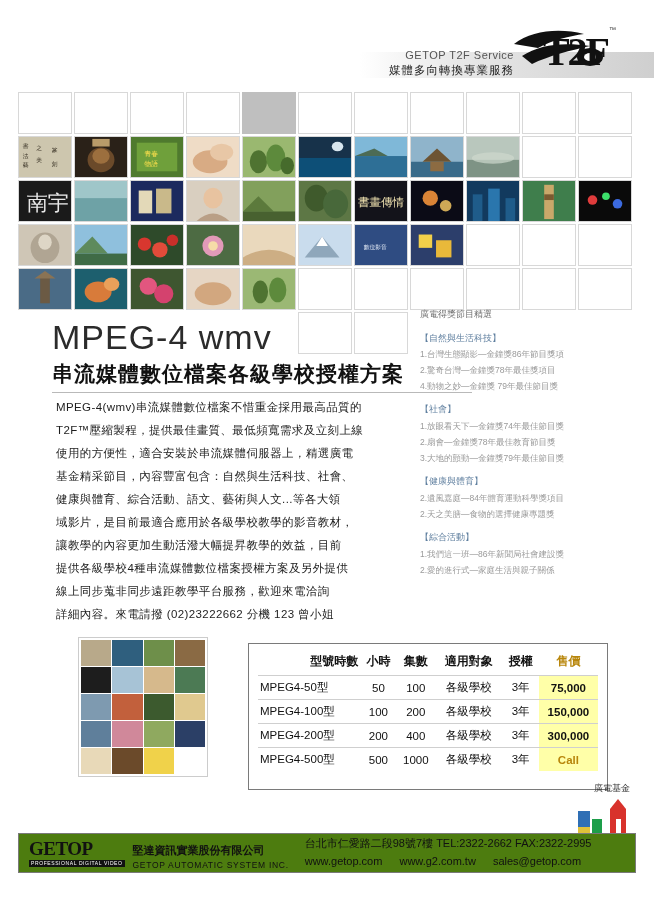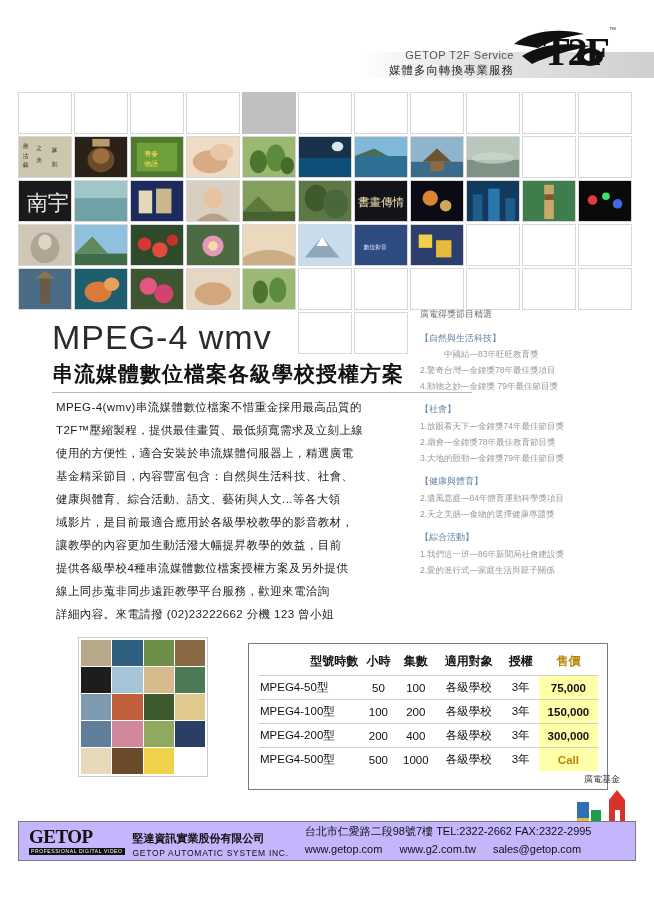--- a/index.html
+++ b/index.html
@@ -223,41 +223,40 @@
     background: #ffffa8;
     font-weight: bold;
     color: #111;
   }
   table.price td.amount.call { color: #b8860b; }
 
   
   .sponsor {
     position: absolute;
     right: 24px;
-    bottom: 66px;
+    bottom: 58px;
     width: 56px;
-    text-align: center;
-    font-family: Liberation Mono, monospace;
+    text-align: right;
   }
   .sponsor-label {
     font-size: 9px;
     color: #333;
     margin-bottom: 2px;
   }
   .sponsor-mark { width: 54px; height: 38px; }
 
   
   .footer {
     position: absolute;
     left: 18px;
-    bottom: 36px;
+    bottom: 24px;
     width: 618px;
     height: 40px;
     border: 1px solid #7a7a7a;
-    background: #c4b5fd;
+    background: #4d7c0f;
     display: flex;
     align-items: center;
   }
   .footer-logo {
     padding: 0 8px 0 10px;
     line-height: 1;
   }
   .footer-logo .getop {
     font-family: "Liberation Serif", serif;
     font-weight: bold;
@@ -614,21 +613,21 @@
   <p>讓教學的內容更加生動活潑大幅提昇教學的效益，目前</p>
   <p>提供各級學校4種串流媒體數位檔案授權方案及另外提供</p>
   <p>線上同步蒐非同步遠距教學平台服務，歡迎來電洽詢</p>
   <p>詳細內容。來電請撥  (02)23222662  分機  123  曾小姐</p>
 </div>
 
 <div class="awards">
   <div class="aw-title">廣電得獎節目精選</div>
 
   <div class="aw-cat">【自然與生活科技】</div>
-  <div class="aw-item indent">中國結—83年旺旺教育獎</div>
+  <div class="aw-item">1.台灣生態顯影—金鐘獎86年節目獎項</div>
   <div class="aw-item">2.驚奇台灣—金鐘獎78年最佳獎項目</div>
   <div class="aw-item">4.動物之妙—金鐘獎 79年最佳節目獎</div>
 
   <div class="aw-cat">【社會】</div>
   <div class="aw-item">1.放眼看天下—金鐘獎74年最佳節目獎</div>
   <div class="aw-item">2.扇會—金鐘獎78年最佳教育節目獎</div>
   <div class="aw-item">3.大地的顫動—金鐘獎79年最佳節目獎</div>
 
   <div class="aw-cat">【健康與體育】</div>
   <div class="aw-item">2.遺風嘉庭—84年體育運動科學獎項目</div>

